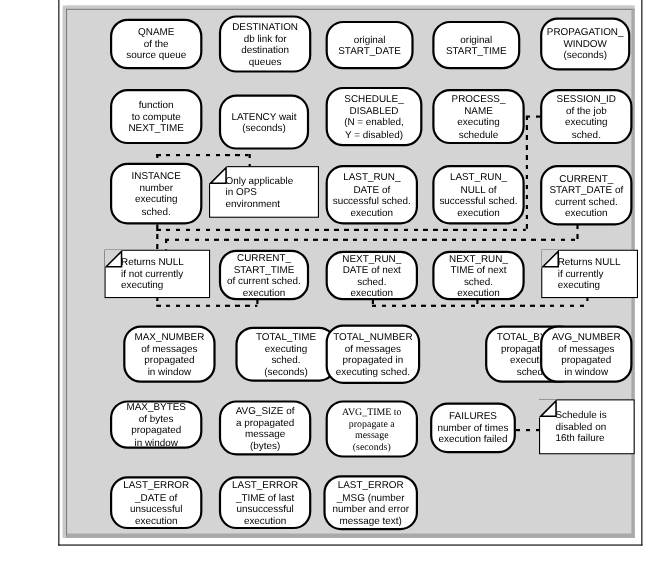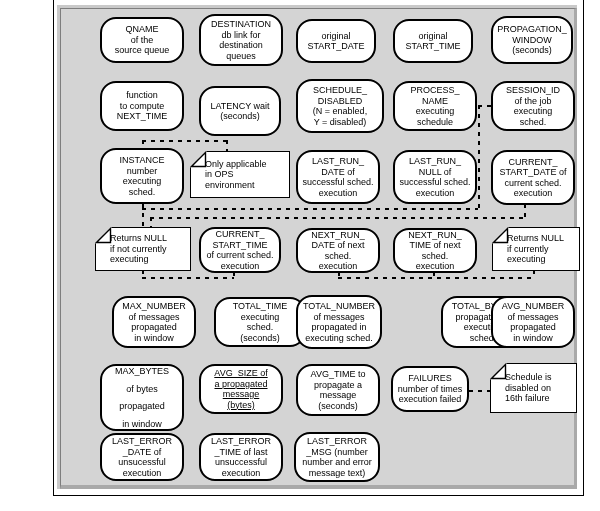--- a/index.html
+++ b/index.html
@@ -241,33 +241,33 @@
       <div class="ln">propagated in</div>
       <div class="ln">executing</div>
       <div class="ln">sched.</div>
     </div>
     <div class="bubble" style="left: 491px; top: 296px; width: 84px; height: 52px;">
       <div class="ln">AVG_NUMBER</div>
       <div class="ln">of messages</div>
       <div class="ln">propagated</div>
       <div class="ln">in window</div>
     </div>
-    <div class="bubble" style="left: 100px; top: 364px; width: 84px; height: 67px; justify-content: space-between;">
+    <div class="bubble" style="left: 100px; top: 364px; width: 84px; height: 44px;">
       <div class="ln">MAX_BYTES</div>
       <div class="ln">of bytes</div>
       <div class="ln">propagated</div>
       <div class="ln">in window</div>
     </div>
-    <div class="bubble" style="left: 199px; top: 364px; width: 84px; height: 50px; text-decoration: underline;">
+    <div class="bubble" style="left: 199px; top: 364px; width: 84px; height: 50px;">
       <div class="ln">AVG_SIZE of</div>
       <div class="ln">a propagated</div>
       <div class="ln">message</div>
       <div class="ln">(bytes)</div>
     </div>
-    <div class="bubble" style="left: 296px; top: 364px; width: 84px; height: 52px;">
+    <div class="bubble" style="left: 296px; top: 364px; width: 84px; height: 52px; font-family: Liberation Serif, serif;">
       <div class="ln">AVG_TIME to</div>
       <div class="ln">propagate a</div>
       <div class="ln">message</div>
       <div class="ln">(seconds)</div>
     </div>
     <div class="bubble" style="left: 391px; top: 366px; width: 78px; height: 46px;">
       <div class="ln">FAILURES</div>
       <div class="ln">number of times</div>
       <div class="ln">execution failed</div>
     </div>

